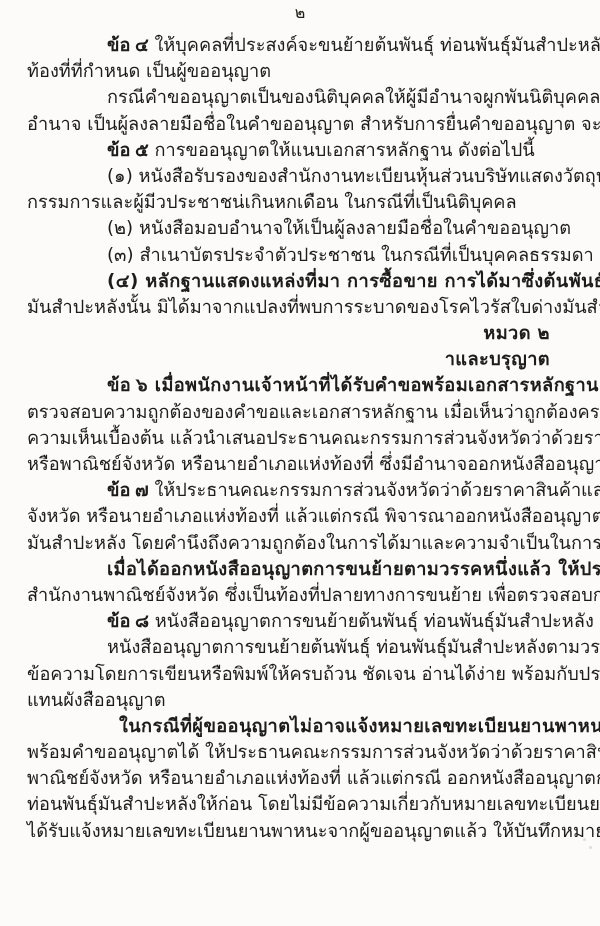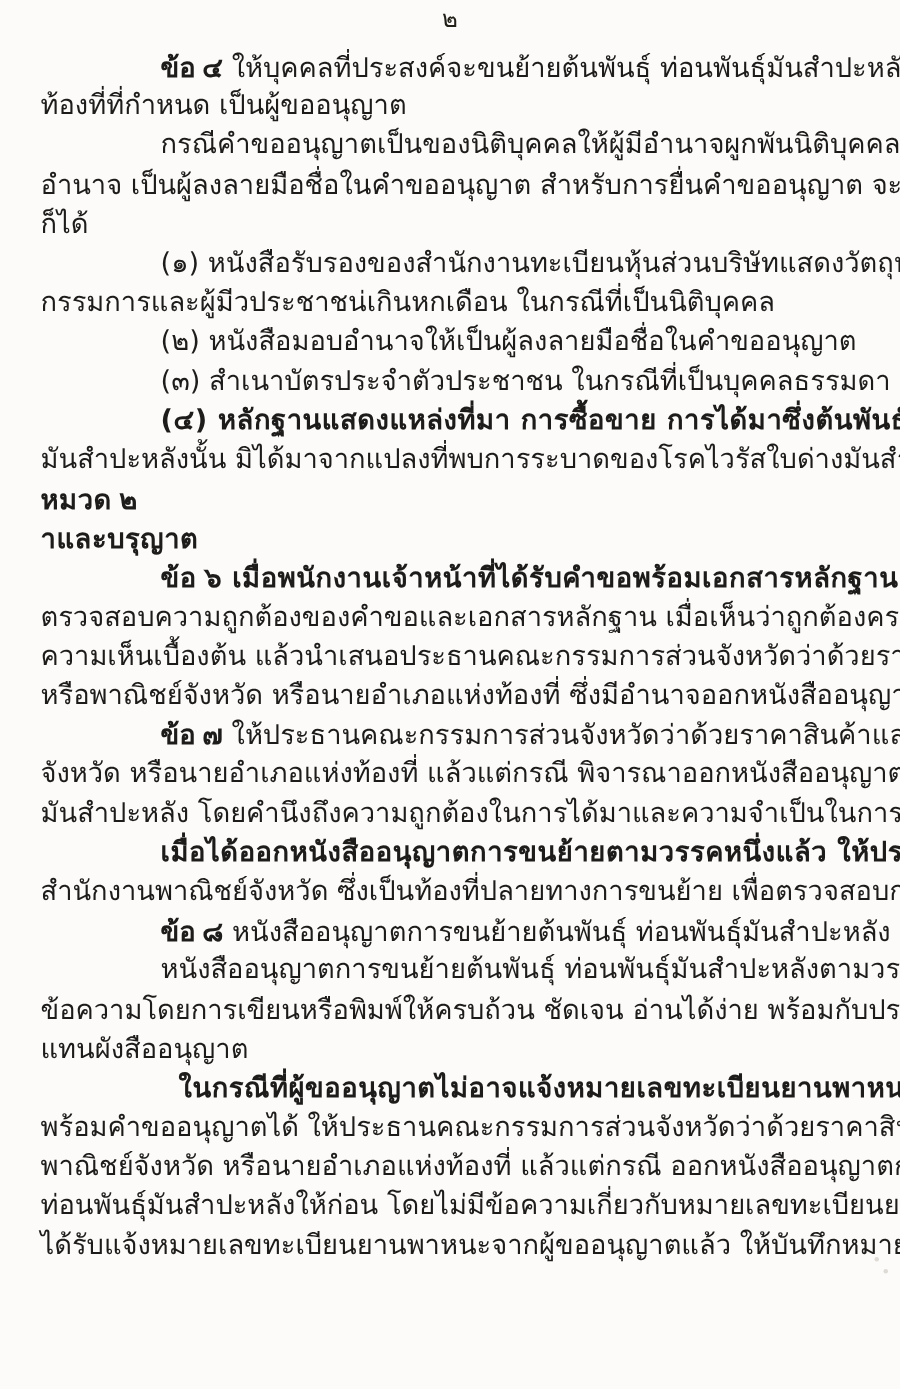--- a/index.html
+++ b/index.html
@@ -35,21 +35,21 @@
   }
   .line {
     height: 26.2px;
     line-height: 26.2px;
     font-size: 18.2px;
     white-space: nowrap;
     overflow: visible;
   }
   .indent    { padding-left: 80px; }
   .indent-lg { padding-left: 92px; }
-  .center    { text-align: left; padding-right: 30px; font-family: Liberation Serif, serif; }
+  .center    { text-align: right; padding-right: 30px; }
   .bold      { font-weight: 700; letter-spacing: 0.4px; }
   .line b    { font-weight: 700; font-family: Liberation Serif, serif; }
   
   .speck {
     position: absolute;
     background: #c9c6c0;
     border-radius: 50%;
     width: 3px; height: 3px;
     opacity: .6;
   }
@@ -60,21 +60,21 @@
 <body>
 
 <div class="page">
   <div class="pageno">๒</div>
 
   <div class="content" id="doc-lines">
       <div class="line indent"><b>ข้อ ๔</b> ให้บุคคลที่ประสงค์จะขนย้ายต้นพันธุ์ ท่อนพันธุ์มันสำปะหลัง เข้ามาหรือออกจาก</div>
       <div class="line flush">ท้องที่ที่กำหนด เป็นผู้ขออนุญาต</div>
       <div class="line indent">กรณีคำขออนุญาตเป็นของนิติบุคคลให้ผู้มีอำนาจผูกพันนิติบุคคลหรือผู้แทนผู้รับมอบ</div>
       <div class="line flush">อำนาจ เป็นผู้ลงลายมือชื่อในคำขออนุญาต สำหรับการยื่นคำขออนุญาต จะมอบอำนาจให้บุคคลใดเป็นผู้ยื่น</div>
-      <div class="line flush">ก็ได้</div>
+      <div class="line indent"><b>ข้อ ๕</b> การขออนุญาตให้แนบเอกสารหลักฐาน ดังต่อไปนี้</div>
       <div class="line indent">(๑) หนังสือรับรองของสำนักงานทะเบียนหุ้นส่วนบริษัทแสดงวัตถุประสงค์รายชื่อ</div>
       <div class="line flush">กรรมการและผู้มีวประชาชน่เกินหกเดือน ในกรณีที่เป็นนิติบุคคล</div>
       <div class="line indent">(๒) หนังสือมอบอำนาจให้เป็นผู้ลงลายมือชื่อในคำขออนุญาต</div>
       <div class="line indent">(๓) สำเนาบัตรประจำตัวประชาชน ในกรณีที่เป็นบุคคลธรรมดา</div>
       <div class="line indent bold">(๔) หลักฐานแสดงแหล่งที่มา การซื้อขาย การได้มาซึ่งต้นพันธุ์ ท่อนพันธุ์</div>
       <div class="line flush">มันสำปะหลังนั้น มิได้มาจากแปลงที่พบการระบาดของโรคไวรัสใบด่างมันสำปะหลัง</div>
       <div class="line center bold">หมวด ๒</div>
       <div class="line center bold">าและบรุญาต</div>
       <div class="line indent bold"><b>ข้อ ๖</b> เมื่อพนักงานเจ้าหน้าที่ได้รับคำขอพร้อมเอกสารหลักฐานตามข้อ ๕ แล้ว ให้</div>
       <div class="line flush">ตรวจสอบความถูกต้องของคำขอและเอกสารหลักฐาน เมื่อเห็นว่าถูกต้องครบถ้วน ให้เสนอ</div>

